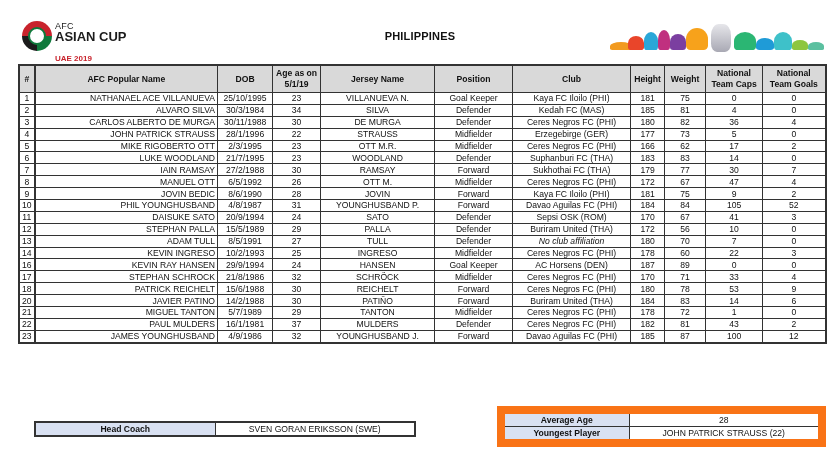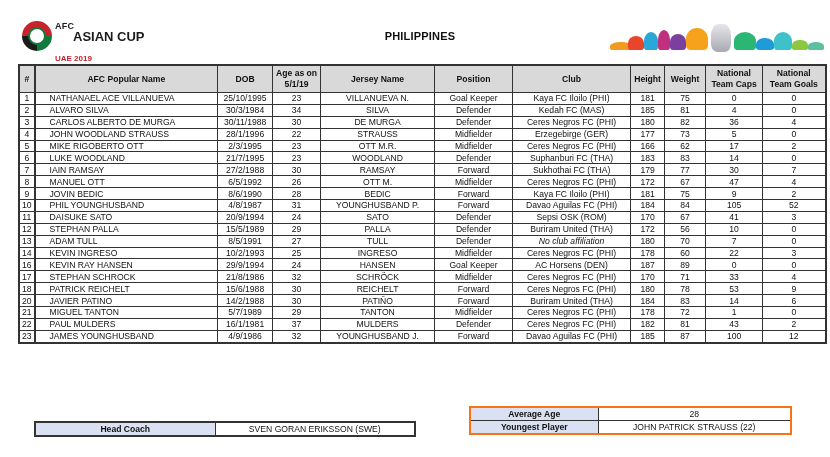--- a/index.html
+++ b/index.html
@@ -3,42 +3,42 @@
 <meta charset="utf-8">
 <style>
   html, body { margin:0; padding:0; background:#ffffff; }
   body { width:830px; height:457px; position:relative; overflow:hidden;
          font-family:"Liberation Sans", "DejaVu Sans", sans-serif; color:#111; }
   .logo { position:absolute; left:22px; top:21px; width:100px; height:34px; }
   .logo .ring { position:absolute; left:0; top:0; width:30px; height:30px; border-radius:50%;
       background: conic-gradient(#c8232c 0 25%, #0f7a3c 25% 50%, #1b1b1b 50% 75%, #c8232c 75% 100%); }
   .logo .ring::after { content:""; position:absolute; left:6px; top:6px; width:18px; height:18px; border-radius:50%;
       background:#fff; border:2px solid #0f7a3c; box-sizing:border-box; }
-  .logo .t1 { position:absolute; left:33px; top:1px; font-size:9px; font-weight:bold; letter-spacing:0.3px; color:#1b1b1b; line-height:9px; }
-  .logo .t2 { position:absolute; left:33px; top:9px; font-size:13px; font-weight:bold; color:#1b1b1b; line-height:13px; white-space:nowrap;margin-left:18px; }
+  .logo .t1 { position:absolute; left:33px; top:1px; font-size:9px; font-weight:normal; letter-spacing:0.3px; color:#1b1b1b; line-height:9px; }
+  .logo .t2 { position:absolute; left:33px; top:9px; font-size:13px; font-weight:bold; color:#1b1b1b; line-height:13px; white-space:nowrap; }
   .logo .t3 { position:absolute; left:33px; top:22px; font-size:8px; font-weight:bold; color:#c8232c; line-height:8px; white-space:nowrap;margin-top:12px; }
   .title { position:absolute; left:330px; top:30px; width:180px; text-align:center; font-size:11px; font-weight:bold; letter-spacing:0.2px; }
   .banner { position:absolute; left:610px; top:22px; width:215px; height:34px; }
   .banner span { position:absolute; bottom:6px; border-radius:50% 50% 20% 20%; }
   .trophy { position:absolute; left:101px; top:2px; width:20px; height:28px; border-radius:40% 40% 30% 30%;
       background:linear-gradient(#e6e6ea,#a9a9b4); }
   table.main { position:absolute; left:18px; top:64px; border-collapse:collapse; table-layout:fixed; font-size:8.6px; }
   table.main th, table.main td { border:1px solid #333; padding:0 2px; height:10.9px; line-height:10px; white-space:nowrap; overflow:hidden; }
   table.main th { background:#d9d9d9; font-weight:bold; height:26px; line-height:11px; text-align:center; font-size:8.6px; white-space:normal; }
   table.main td { text-align:center; }
   table.main td.num { text-align:center; border-right:2px solid #333; }
   table.main th.num { border-right:2px solid #333; }
-  table.main td.name { text-align:left; padding-left:14px;margin-left:24px; }
+  table.main td.name { text-align:right; padding-left:2px;margin-left:24px; }
   table.main td.italic { font-style:italic; }
   table.main { border:2px solid #333; }
   table.coach { position:absolute; left:34px; top:421px; border-collapse:collapse; font-size:8.6px; table-layout:fixed; }
   table.coach td { border:1px solid #333; height:12px; line-height:11px; text-align:center; padding:0 14px; }
   table.coach td.label { background:#d9e1f2; font-weight:bold; border-right:1px solid #333; }
   table.coach { border:2px solid #333; }
-  table.stats { position:absolute; left:469px; top:406px; border-collapse:collapse; font-size:8.6px; table-layout:fixed; border:2px solid #f97316; }
+  table.stats { position:absolute; left:497px; top:406px; border-collapse:collapse; font-size:8.6px; table-layout:fixed; border:8px solid #f97316; }
   table.stats td { border:1px solid #333; height:12px; line-height:11px; text-align:center; padding:0 2px; }
   table.stats td.label { background:#d9e1f2; font-weight:bold; }
 </style>
 </head>
 <body>
 
 <div class="logo">
   <div class="ring"></div>
   <div class="t1">AFC</div>
   <div class="t2">ASIAN CUP</div>
@@ -126,21 +126,21 @@
         <td>DE MURGA</td>
         <td>Defender</td>
         <td>Ceres Negros FC (PHI)</td>
         <td>180</td>
         <td>82</td>
         <td>36</td>
         <td>4</td>
       </tr>
       <tr>
         <td class="num">4</td>
-        <td class="name">JOHN WOODLAND STRAUSS</td>
+        <td class="name">JOHN PATRICK STRAUSS</td>
         <td>28/1/1996</td>
         <td>22</td>
         <td>STRAUSS</td>
         <td>Midfielder</td>
         <td>Erzegebirge (GER)</td>
         <td>177</td>
         <td>73</td>
         <td>5</td>
         <td>0</td>
       </tr>
@@ -194,21 +194,21 @@
         <td>172</td>
         <td>67</td>
         <td>47</td>
         <td>4</td>
       </tr>
       <tr>
         <td class="num">9</td>
         <td class="name">JOVIN BEDIC</td>
         <td>8/6/1990</td>
         <td>28</td>
-        <td>BEDIC</td>
+        <td>JOVIN</td>
         <td>Forward</td>
         <td>Kaya FC Iloilo (PHI)</td>
         <td>181</td>
         <td>75</td>
         <td>9</td>
         <td>2</td>
       </tr>
       <tr>
         <td class="num">10</td>
         <td class="name">PHIL YOUNGHUSBAND</td>

